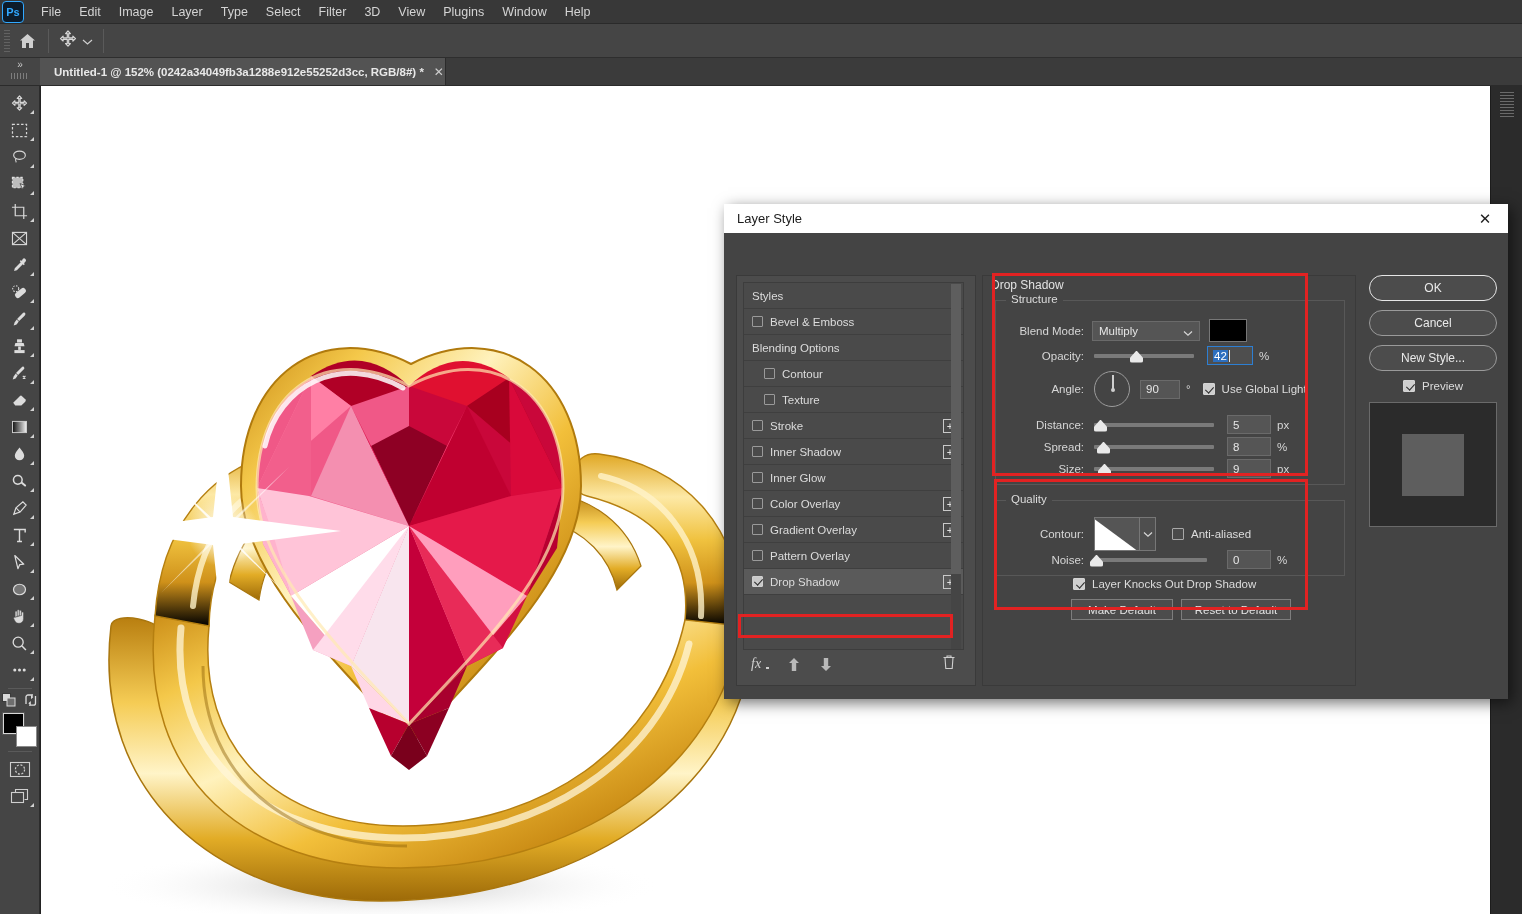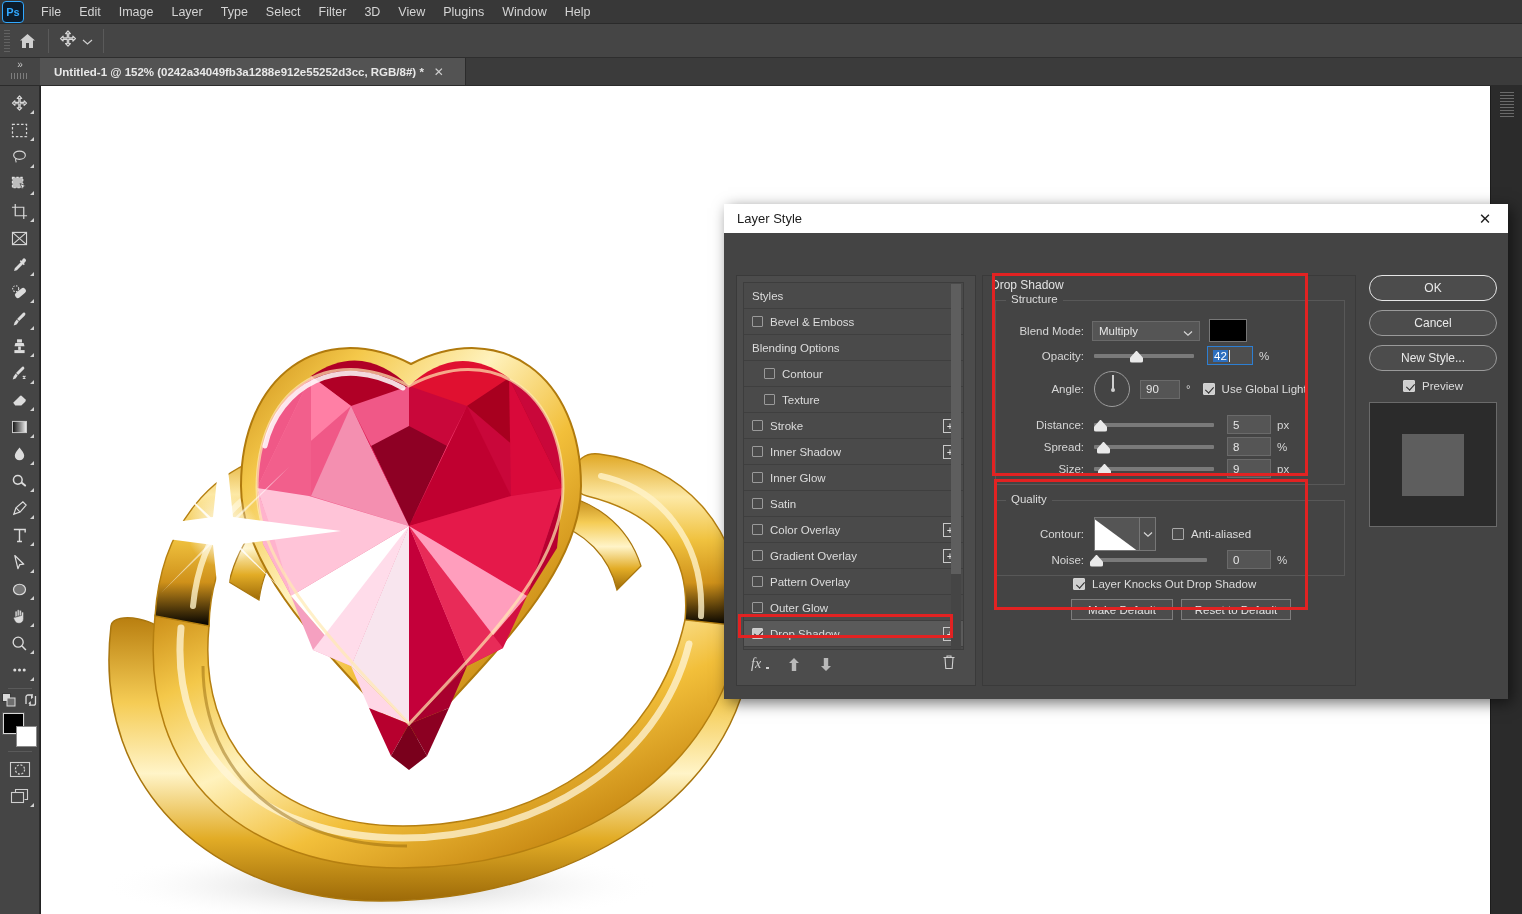--- a/index.html
+++ b/index.html
@@ -57,21 +57,21 @@
     width:40px; background:#454545; display:flex; flex-direction:column;
     align-items:center; justify-content:flex-start; padding-top:1px;
   }
   .collapse-col .chev { color:#c8c8c8; font-size:10px; line-height:11px; }
   .collapse-col .dots {
     width:18px; height:6px; margin-top:3px;
     background-image: repeating-linear-gradient(to right,#7d7d7d 0 1px,transparent 1px 3px);
   }
   .doc-tab {
     background:#535353; color:#e8e8e8; font-size:11.5px; font-weight:bold;
-    display:flex; align-items:center; gap:10px; padding:0 21px 0 14px;
+    display:flex; align-items:center; gap:10px; padding:0 1px 0 14px;
     border-right:1px solid #2b2b2b;
   }
   .doc-tab .tab-close { color:#cfcfcf; font-size:12px; font-weight:normal; }
 
   
   .toolbar {
     position:absolute; left:0; top:86px; width:40px; height:828px;
     background:#454545; border-right:1px solid #2c2c2c;
     display:flex; flex-direction:column; align-items:center; padding-top:4px;
   }
@@ -671,39 +671,31 @@
             <span class="st-cb"></span>
             <span>Inner Shadow</span>
             <span class="st-plus">+</span>
           </div>
           <div class="st-row">
             <span class="st-cb"></span>
             <span>Inner Glow</span>
           </div>
           <div class="st-row">
             <span class="st-cb"></span>
-            <span>Satin</span>
-          </div>
-          <div class="st-row">
-            <span class="st-cb"></span>
             <span>Color Overlay</span>
             <span class="st-plus">+</span>
           </div>
           <div class="st-row">
             <span class="st-cb"></span>
             <span>Gradient Overlay</span>
             <span class="st-plus">+</span>
           </div>
           <div class="st-row">
             <span class="st-cb"></span>
             <span>Pattern Overlay</span>
-          </div>
-          <div class="st-row">
-            <span class="st-cb"></span>
-            <span>Outer Glow</span>
           </div>
           <div class="st-row selected">
             <span class="st-cb on"></span>
             <span>Drop Shadow</span>
             <span class="st-plus">+</span>
           </div>
 
           <div class="st-scrollbar">
             <div class="st-thumb"></div>
           </div>

